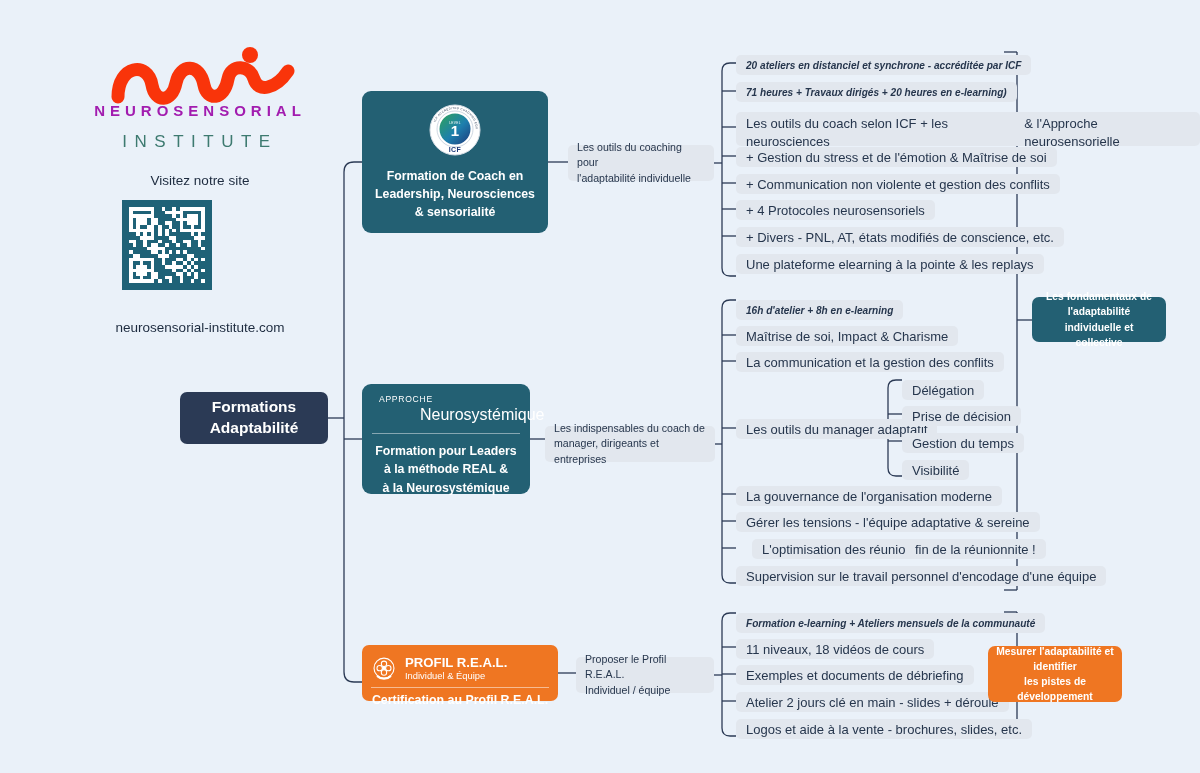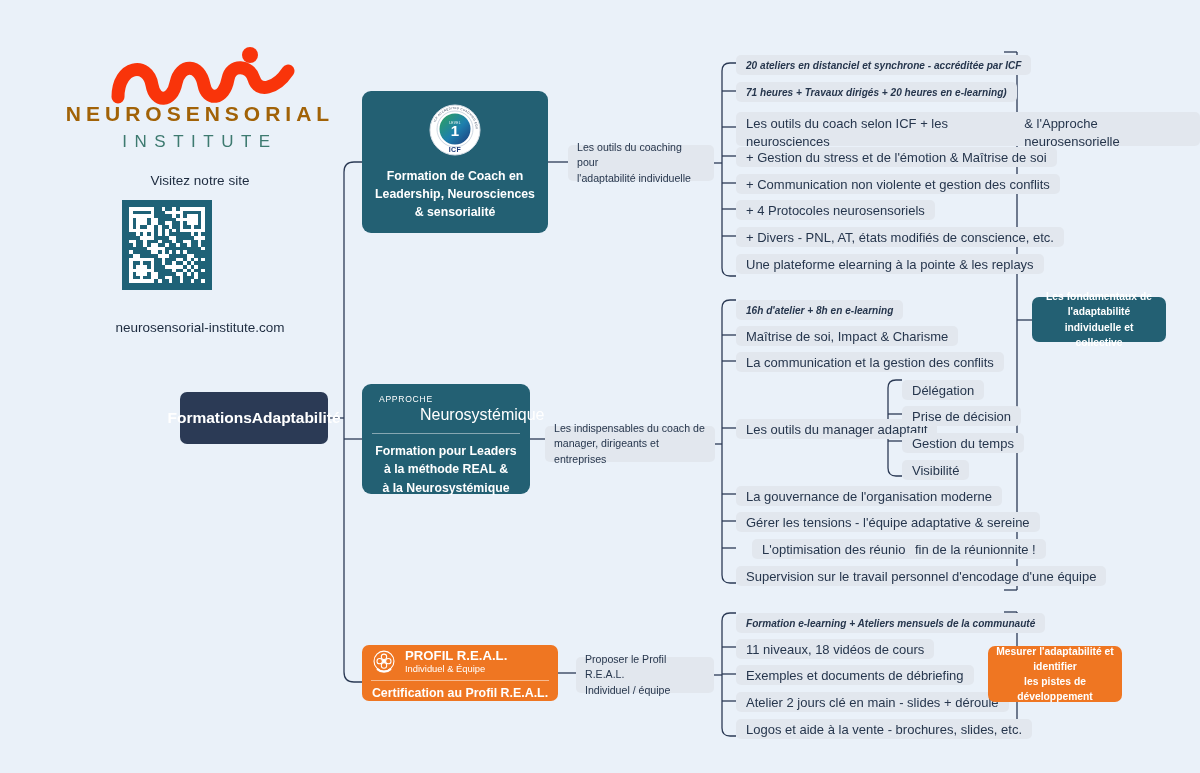--- a/index.html
+++ b/index.html
@@ -13,22 +13,22 @@
 
   svg.connectors { position: absolute; left: 0; top: 0; width: 1200px; height: 773px; pointer-events: none; }
 
   .abs { position: absolute; }
 
   
   .brand-mark { left: 100px; top: 45px; width: 205px; height: 60px; }
   .brand-name {
     left: 40px; top: 102px; width: 320px;
     text-align: center;
-    font-size: 21px; font-weight: bold; letter-spacing: 5.0px;
-    color: #a16207;
+    font-size: 15px; font-weight: bold; letter-spacing: 5.0px;
+    color: #a21caf;
   }
   .brand-sub {
     left: 40px; top: 132px; width: 320px;
     text-align: center;
     font-size: 17px; font-weight: normal; letter-spacing: 7.5px;
     color: #3d7a70;
   }
   .visit-label {
     left: 40px; top: 173px; width: 320px; text-align: center;
     font-size: 13.5px; color: #1d2b3f;
@@ -43,42 +43,42 @@
   .qr-grid i.on { background: #ffffff; }
   .site-url {
     left: 40px; top: 320px; width: 320px; text-align: center;
     font-size: 13.5px; color: #1d2b3f;
   }
 
   
   .node-root {
     left: 180px; top: 392px; width: 148px; height: 52px;
     background: #2b3a55; border-radius: 7px;
-    display: flex; align-items: center; justify-content: center;
+    display: flex; flex-direction: column; align-items: center; justify-content: center;
     color: #fff; font-size: 15.5px; font-weight: bold; line-height: 1.35;
   }
 
   .main-node {
     background: #236073; border-radius: 9px; color: #fff;
   }
   .node-coach { left: 362px; top: 91px; width: 186px; height: 142px;
     display: flex; flex-direction: column; align-items: center; padding-top: 12px; }
   .node-coach .title {
     margin-top: 7px; text-align: center; font-size: 12.3px; font-weight: bold; line-height: 1.45;
   }
 
   .node-neuro { left: 362px; top: 384px; width: 168px; height: 110px; padding: 11px 10px 0 10px; }
   .neuro-head { display: flex; align-items: center; gap: 7px; }
   .neuro-head-txt .l1 { font-size: 8.6px; letter-spacing: 0.7px; line-height: 1.15; }
   .neuro-head-txt .l2 { font-size: 16px; font-weight: normal; line-height: 1.2; margin-left: 41px; }
   .node-neuro .divider { height: 1px; background: rgba(255,255,255,.45); margin: 8px 0 8px 0; }
   .node-neuro .title { text-align: center; font-size: 12.3px; font-weight: bold; line-height: 1.5; }
 
   .node-real { left: 362px; top: 645px; width: 196px; height: 56px;
-    background: #ef7622; border-radius: 7px; color: #fff; padding: 3px 9px 0 9px; }
+    background: #ef7622; border-radius: 7px; color: #fff; padding: 10px 9px 0 9px; }
   .real-head { display: flex; align-items: center; gap: 8px; }
   .real-head-txt .l1 { font-size: 13.2px; font-weight: bold; line-height: 1.15; }
   .real-head-txt .l2 { font-size: 9.4px; line-height: 1.3; }
   .node-real .divider { height: 1px; background: rgba(255,255,255,.5); margin: 5px 0 5px 0; }
   .node-real .title { text-align: center; font-size: 12.4px; font-weight: bold; }
 
   
   .chip {
     background: #e2e7ee; border-radius: 5px; color: #26364d;
     display: flex; align-items: center;

